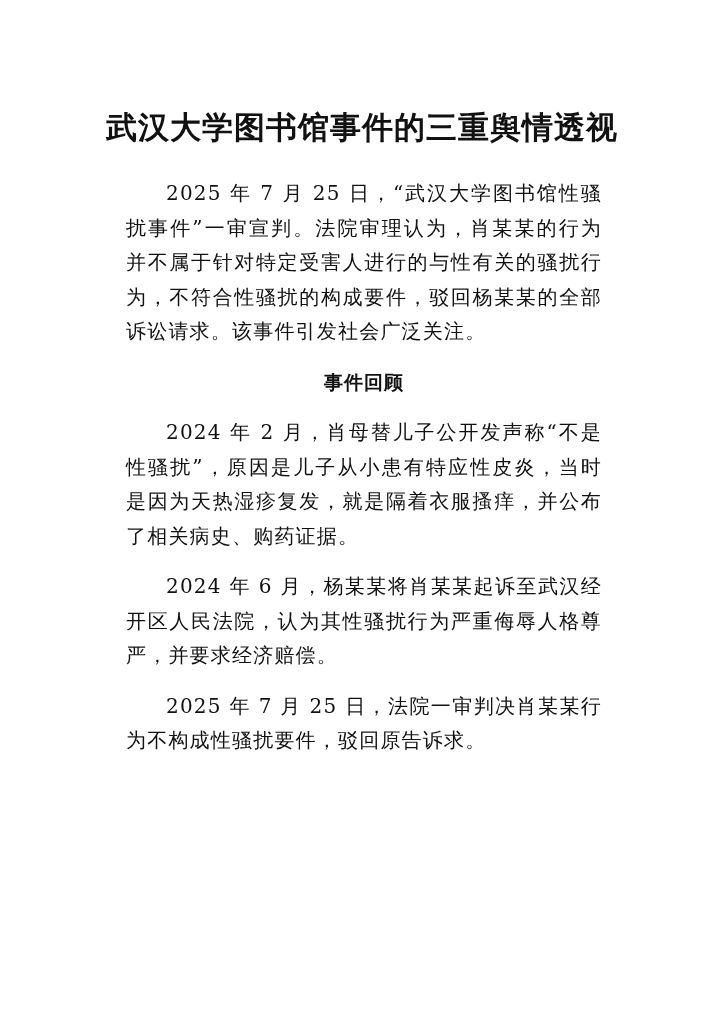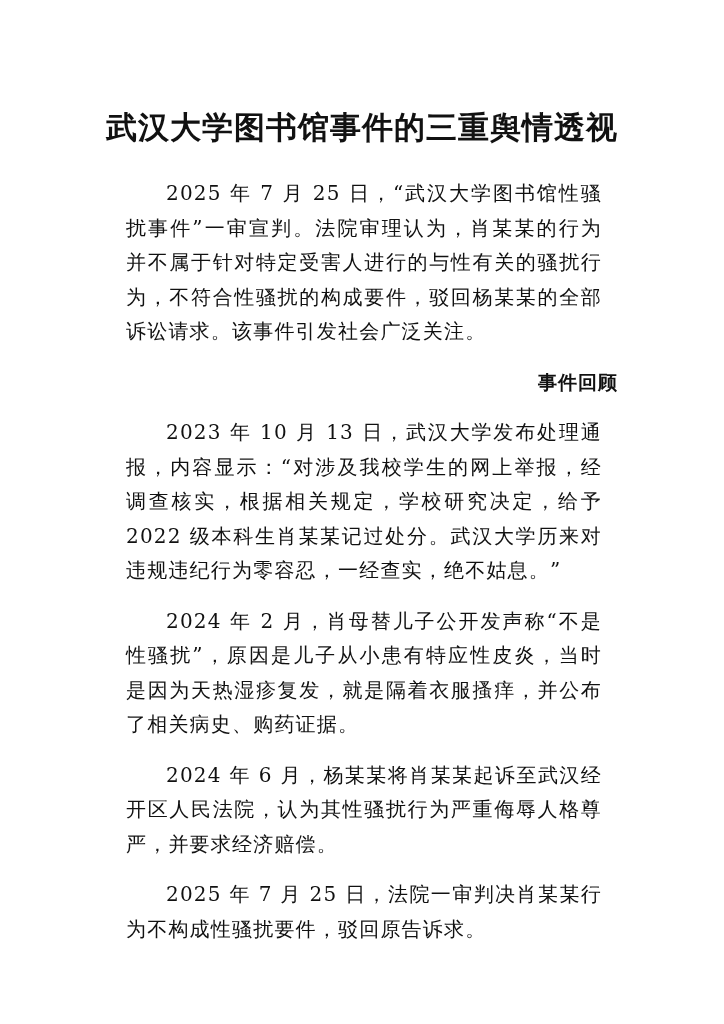--- a/index.html
+++ b/index.html
@@ -45,34 +45,33 @@
     }
     .para {
       margin: 16px;
       text-indent: 40px;
       text-align: justify;
       text-align-last: left;
       letter-spacing: 1.2px;
     }
     .section-heading {
       margin: 0;
-      text-align: right;
+      text-align: center;
       font-weight: bold;
       font-family: "DejaVu Sans", "Liberation Sans", sans-serif;
       font-size: 19px;
       letter-spacing: 1px;
     }
   </style>
 </head>
 <body>
 
 <div class="page">
   <h1 class="title">武汉大学图书馆事件的三重舆情透视</h1>
 
   <div class="body-text">
     <p class="para">2025 年 7 月 25 日，“武汉大学图书馆性骚扰事件”一审宣判。法院审理认为，肖某某的行为并不属于针对特定受害人进行的与性有关的骚扰行为，不符合性骚扰的构成要件，驳回杨某某的全部诉讼请求。该事件引发社会广泛关注。</p>
     <p class="section-heading">事件回顾</p>
-    <p class="para">2023 年 10 月 13 日，武汉大学发布处理通报，内容显示：“对涉及我校学生的网上举报，经调查核实，根据相关规定，学校研究决定，给予 2022 级本科生肖某某记过处分。武汉大学历来对违规违纪行为零容忍，一经查实，绝不姑息。”</p>
     <p class="para">2024 年 2 月，肖母替儿子公开发声称“不是性骚扰”，原因是儿子从小患有特应性皮炎，当时是因为天热湿疹复发，就是隔着衣服搔痒，并公布了相关病史、购药证据。</p>
     <p class="para">2024 年 6 月，杨某某将肖某某起诉至武汉经开区人民法院，认为其性骚扰行为严重侮辱人格尊严，并要求经济赔偿。</p>
     <p class="para">2025 年 7 月 25 日，法院一审判决肖某某行为不构成性骚扰要件，驳回原告诉求。</p>
   </div>
 </div>
 
 </body></html>

